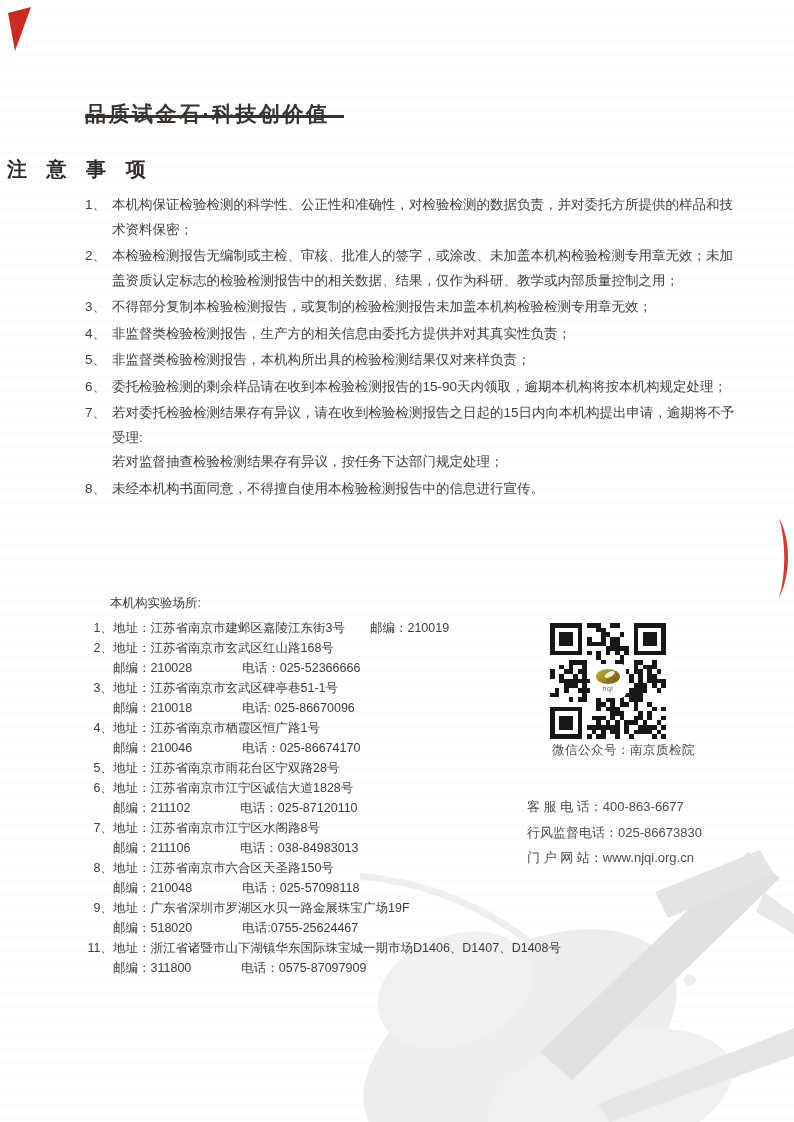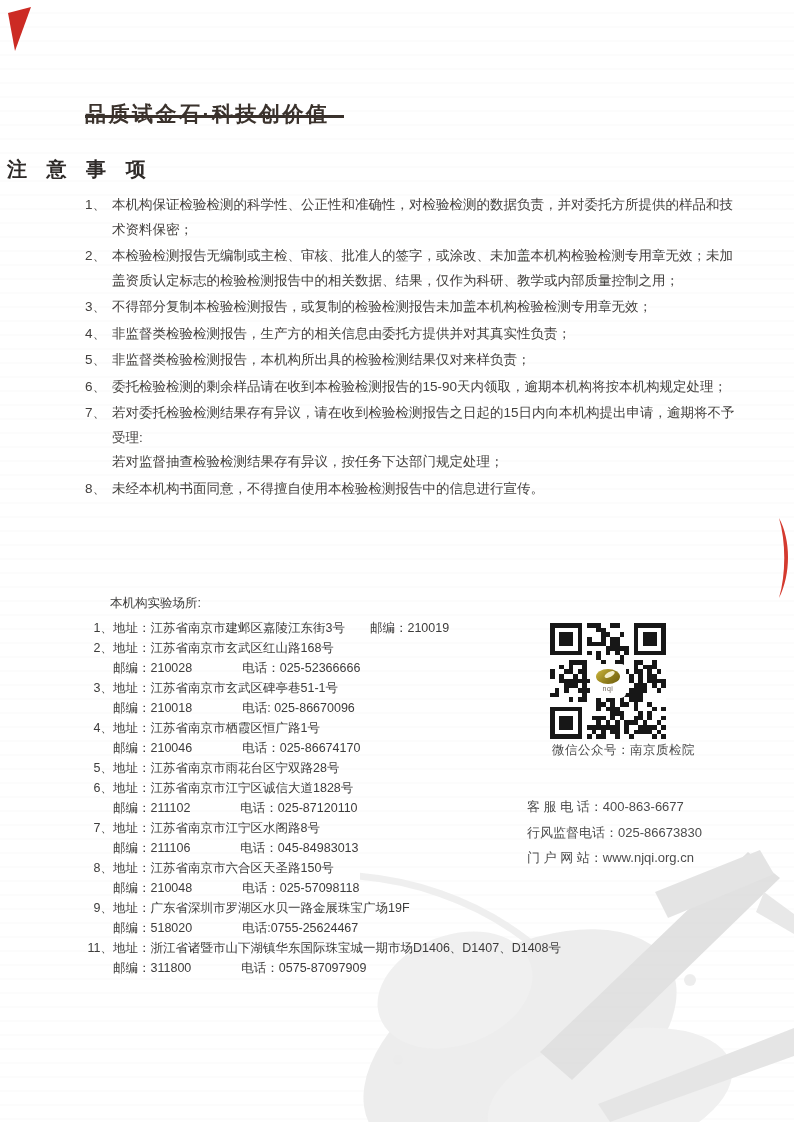--- a/index.html
+++ b/index.html
@@ -188,21 +188,21 @@
           <span class="lab-text">邮编：211102　　　　电话：025-87120110</span>
         </div>
     </div>
     <div class="lab-item">
       <div class="lab-line">
           <span class="lab-num">7、</span>
           <span class="lab-text">地址：江苏省南京市江宁区水阁路8号</span>
         </div>
       <div class="lab-line">
           <span class="lab-num"></span>
-          <span class="lab-text">邮编：211106　　　　电话：045-84983013</span>
+          <span class="lab-text">邮编：211106　　　　电话：038-84983013</span>
         </div>
     </div>
     <div class="lab-item">
       <div class="lab-line">
           <span class="lab-num">8、</span>
           <span class="lab-text">地址：江苏省南京市六合区天圣路150号</span>
         </div>
       <div class="lab-line">
           <span class="lab-num"></span>
           <span class="lab-text">邮编：210048　　　　电话：025-57098118</span>

